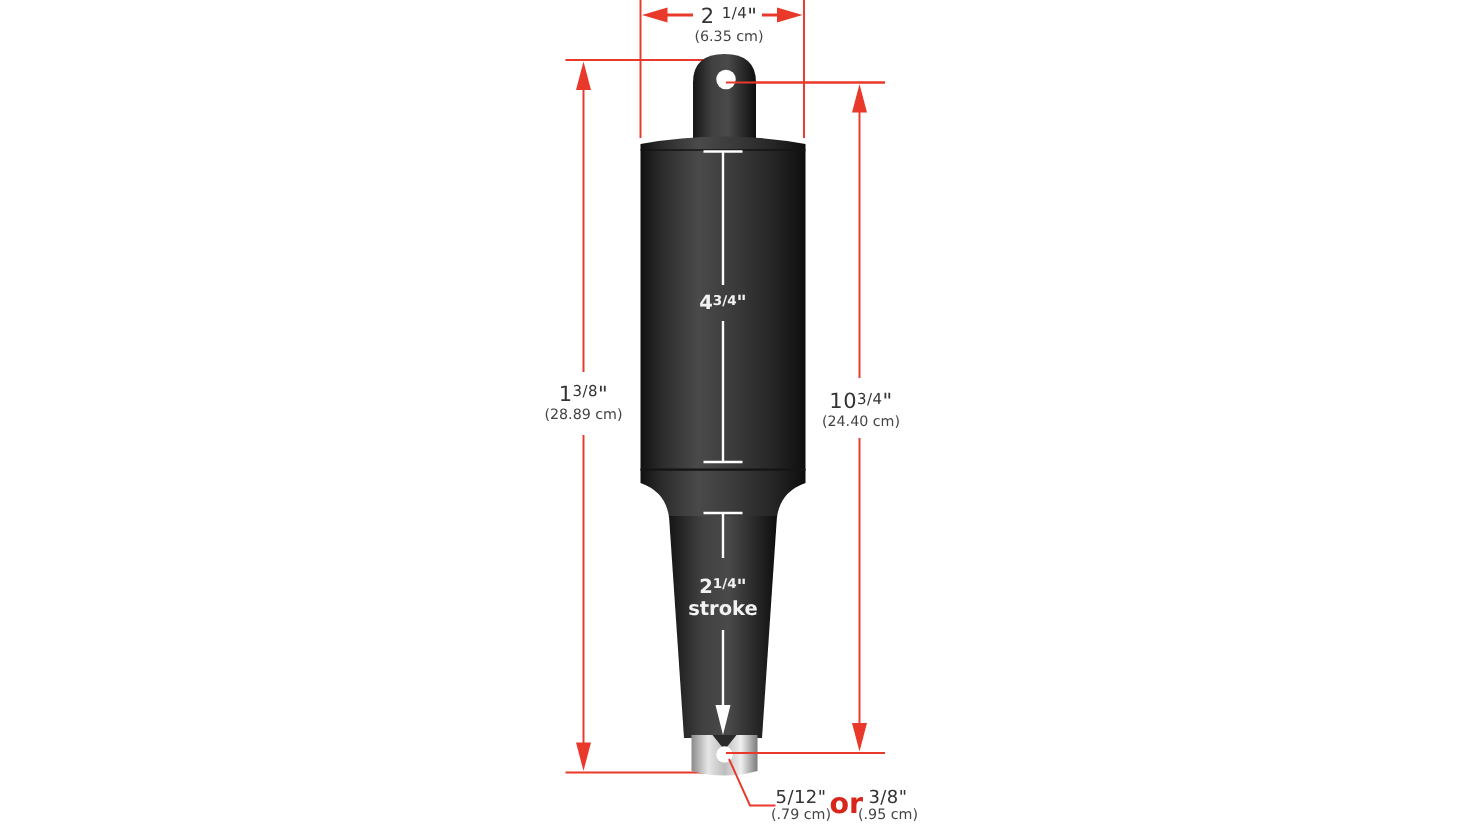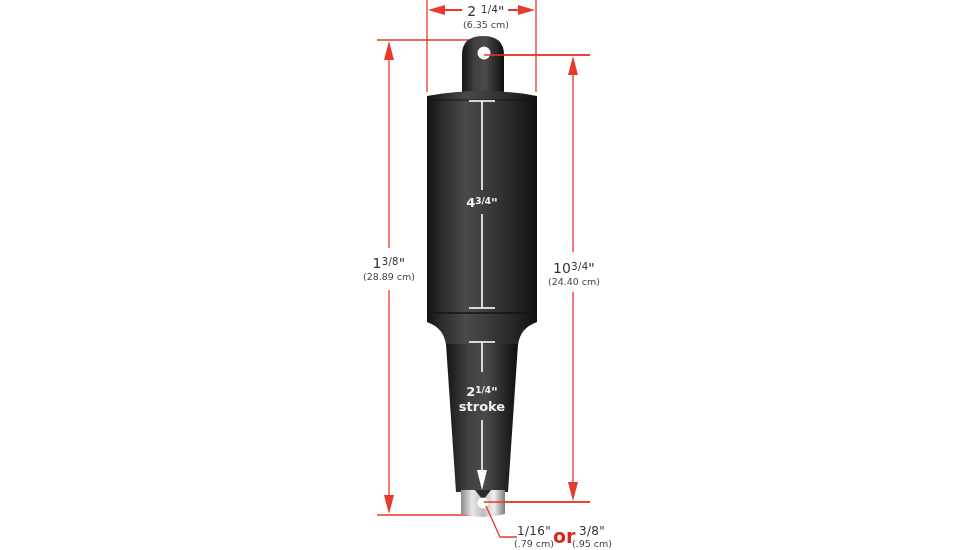--- a/index.html
+++ b/index.html
@@ -137,21 +137,21 @@
 
 <div class="wlbl" style="left:450px; top:383px; width:64px;">
   <span class="main">
     <span>2</span><span class="frac">1/4</span><span>"</span>
   </span>
   <span class="main">stroke</span>
 </div>
 
 <div class="lbl" style="left:512px; top:524px; width:44px;">
   <span class="main" style="font-size:12px; line-height:14px;">
-    <span>1/16</span><span>"</span>
+    <span>5/12</span><span>"</span>
   </span>
   <span class="sub">(.79 cm)</span>
 </div>
 
 <div class="or" style="left:553px; top:525px;">or</div>
 
 <div class="lbl" style="left:570px; top:524px; width:44px;">
   <span class="main" style="font-size:12px; line-height:14px;">
     <span>3/8</span><span>"</span>
   </span>

